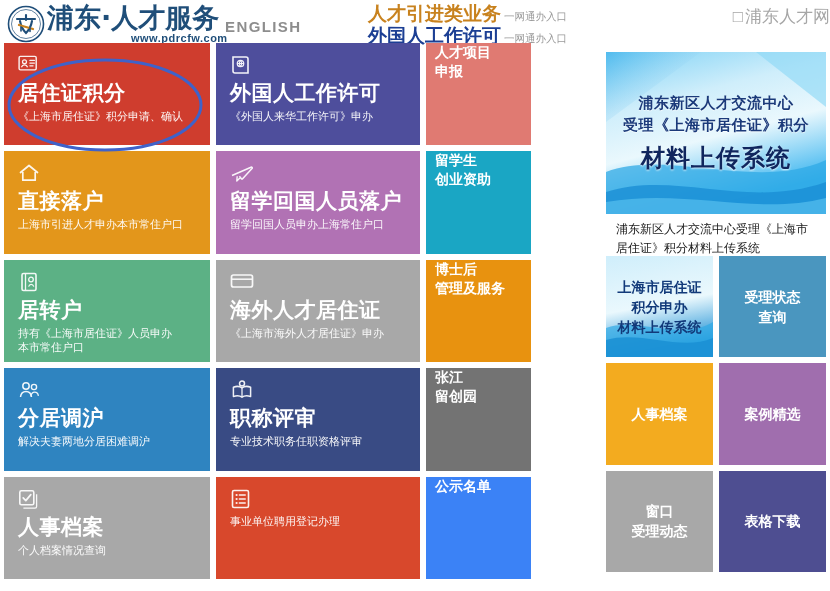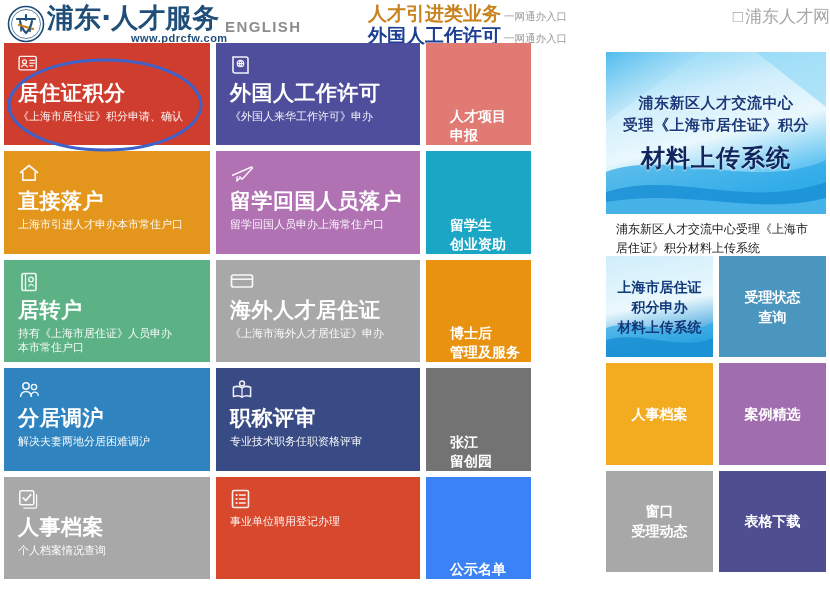--- a/index.html
+++ b/index.html
@@ -51,21 +51,21 @@
     display:grid;
     grid-template-columns:206px 204px 105px;
     grid-template-rows:repeat(5,1fr);
     gap:6px 6px;
   }
   .tile{
     position:relative;overflow:hidden;color:#ffffff;
     box-sizing:border-box;
   }
   .tile.big{padding:12px 0 0 14px;}
-  .tile.small{display:flex;align-items:flex-end;padding-left:24px;}
+  .tile.small{display:flex;align-items:flex-start;padding-left:9px;}
   .tile .t-icon{display:block;height:22px;margin-bottom:3px;opacity:.92;}
   .tile .t-title{
     font-size:21px;font-weight:bold;letter-spacing:0.5px;line-height:26px;white-space:nowrap;
     font-family:"DejaVu Sans","Liberation Sans",sans-serif;
   }
   .tile .t-sub{
     font-size:11px;line-height:14px;margin-top:4px;opacity:.95;white-space:pre-line;
     font-family:"DejaVu Sans","Liberation Sans",sans-serif;
   }
   .tile .s-title{

